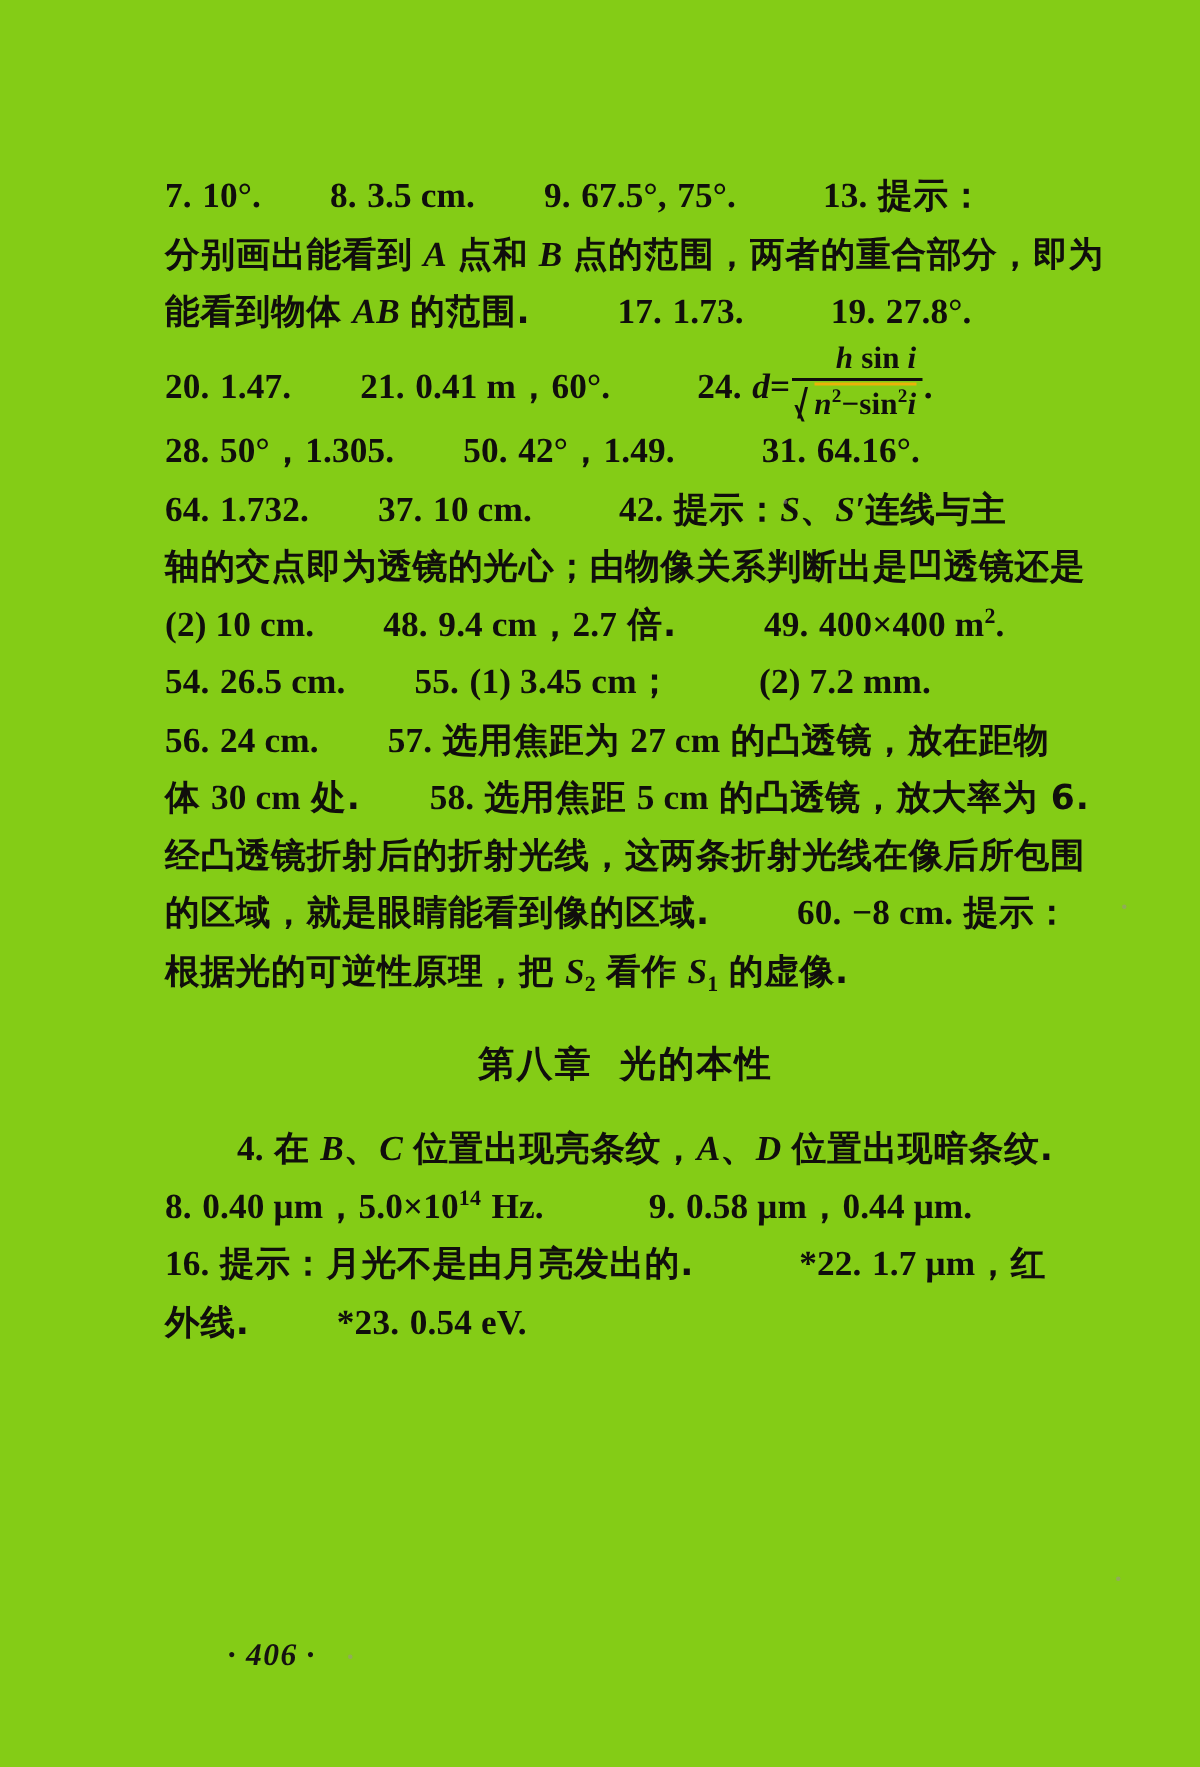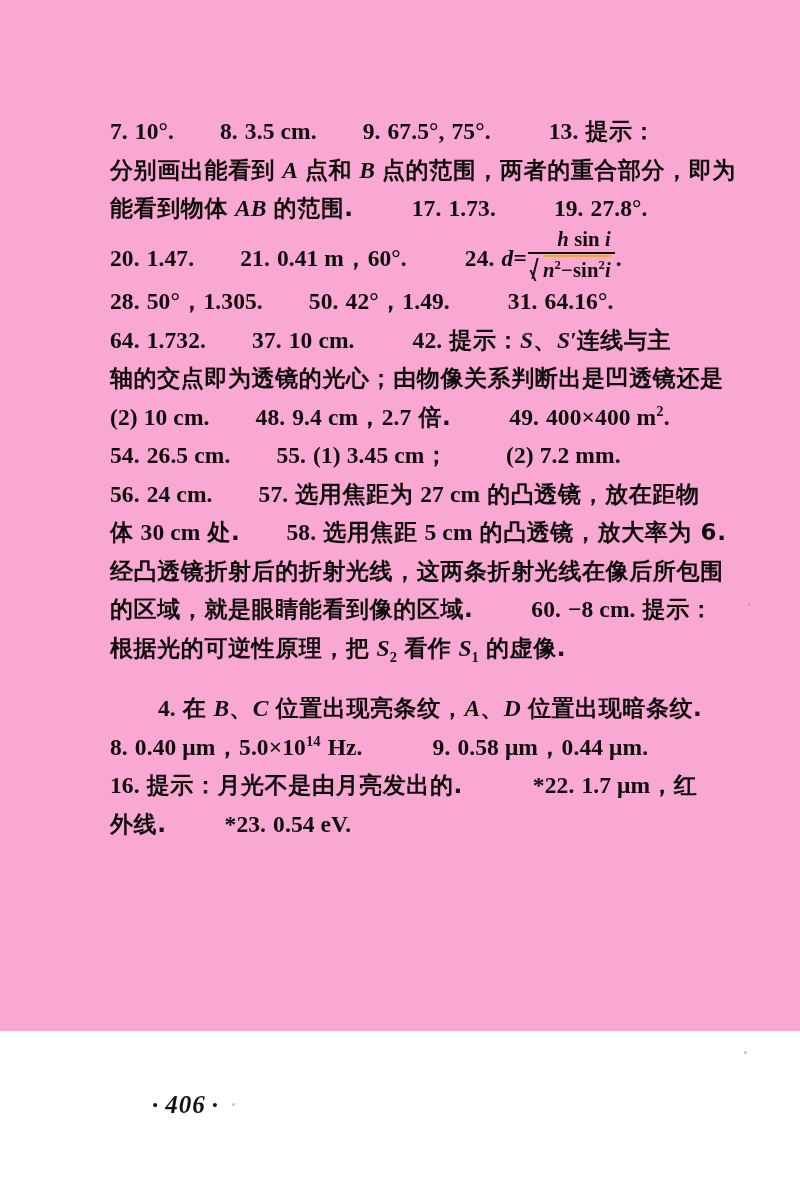--- a/index.html
+++ b/index.html
@@ -14,22 +14,22 @@
     position: relative;
     font-family: "Liberation Serif", "DejaVu Serif", serif;
     color: #100e0c;
     overflow: hidden;
   }
 
   #page {
     position: absolute;
     left: 0; top: 0;
     width: 800px;
-    height: 1031px;
-    background: #f9a8d4;
+    height: 1178px;
+    background: #84cc16;
   }
 
   .content {
     position: absolute;
     left: 110px;
     top: 112px;
     width: 614px;
   }
 
   
@@ -127,21 +127,21 @@
   .indent { display: inline-block; width: 48px; }
 
   
   .folio {
     position: absolute;
     left: 146px;
     top: 1091px;
     font-family: "Liberation Serif", "DejaVu Serif", serif;
     font-style: italic;
     font-weight: 700;
-    font-size: 25px;
+    font-size: 21px;
     letter-spacing: 1px;
     color: #151210;
   }
   .folio .dot { font-style: normal; padding: 0 5px; }
 
   
   .speck {
     position: absolute;
     background: #9a9490;
     border-radius: 50%;
@@ -207,20 +207,23 @@
     </div>
 
     <div class="line">
       <span class="cn">的区域，就是眼睛能看到像的区域.</span><span class="g3"></span><span class="num">60.</span><span class="sp"></span><span class="num">−8 cm.</span><span class="sp"></span><span class="cn">提示：</span>
     </div>
 
     <div class="line">
       <span class="cn">根据光的可逆性原理，把</span><span class="sp"></span><i>S</i><sub>2</sub><span class="sp"></span><span class="cn">看作</span><span class="sp"></span><i>S</i><sub>1</sub><span class="sp"></span><span class="cn">的虚像.</span>
     </div>
 
+    <div class="chapter-heading">
+      <span>第八章</span><span class="gapch"></span><span>光的本性</span>
+    </div>
 
     <div class="line post-heading">
       <span class="indent"></span><span class="num">4.</span><span class="sp"></span><span class="cn">在</span><span class="sp"></span><i>B</i><span class="cn">、</span><i>C</i><span class="sp"></span><span class="cn">位置出现亮条纹，</span><i>A</i><span class="cn">、</span><i>D</i><span class="sp"></span><span class="cn">位置出现暗条纹.</span>
     </div>
 
     <div class="line">
       <span class="num">8.</span><span class="sp"></span><span class="num">0.40 μm，5.0×10</span><sup>14</sup><span class="sp"></span><span class="num">Hz.</span><span class="g4"></span><span class="num">9.</span><span class="sp"></span><span class="num">0.58 μm，0.44 μm.</span>
     </div>
 
     <div class="line">

